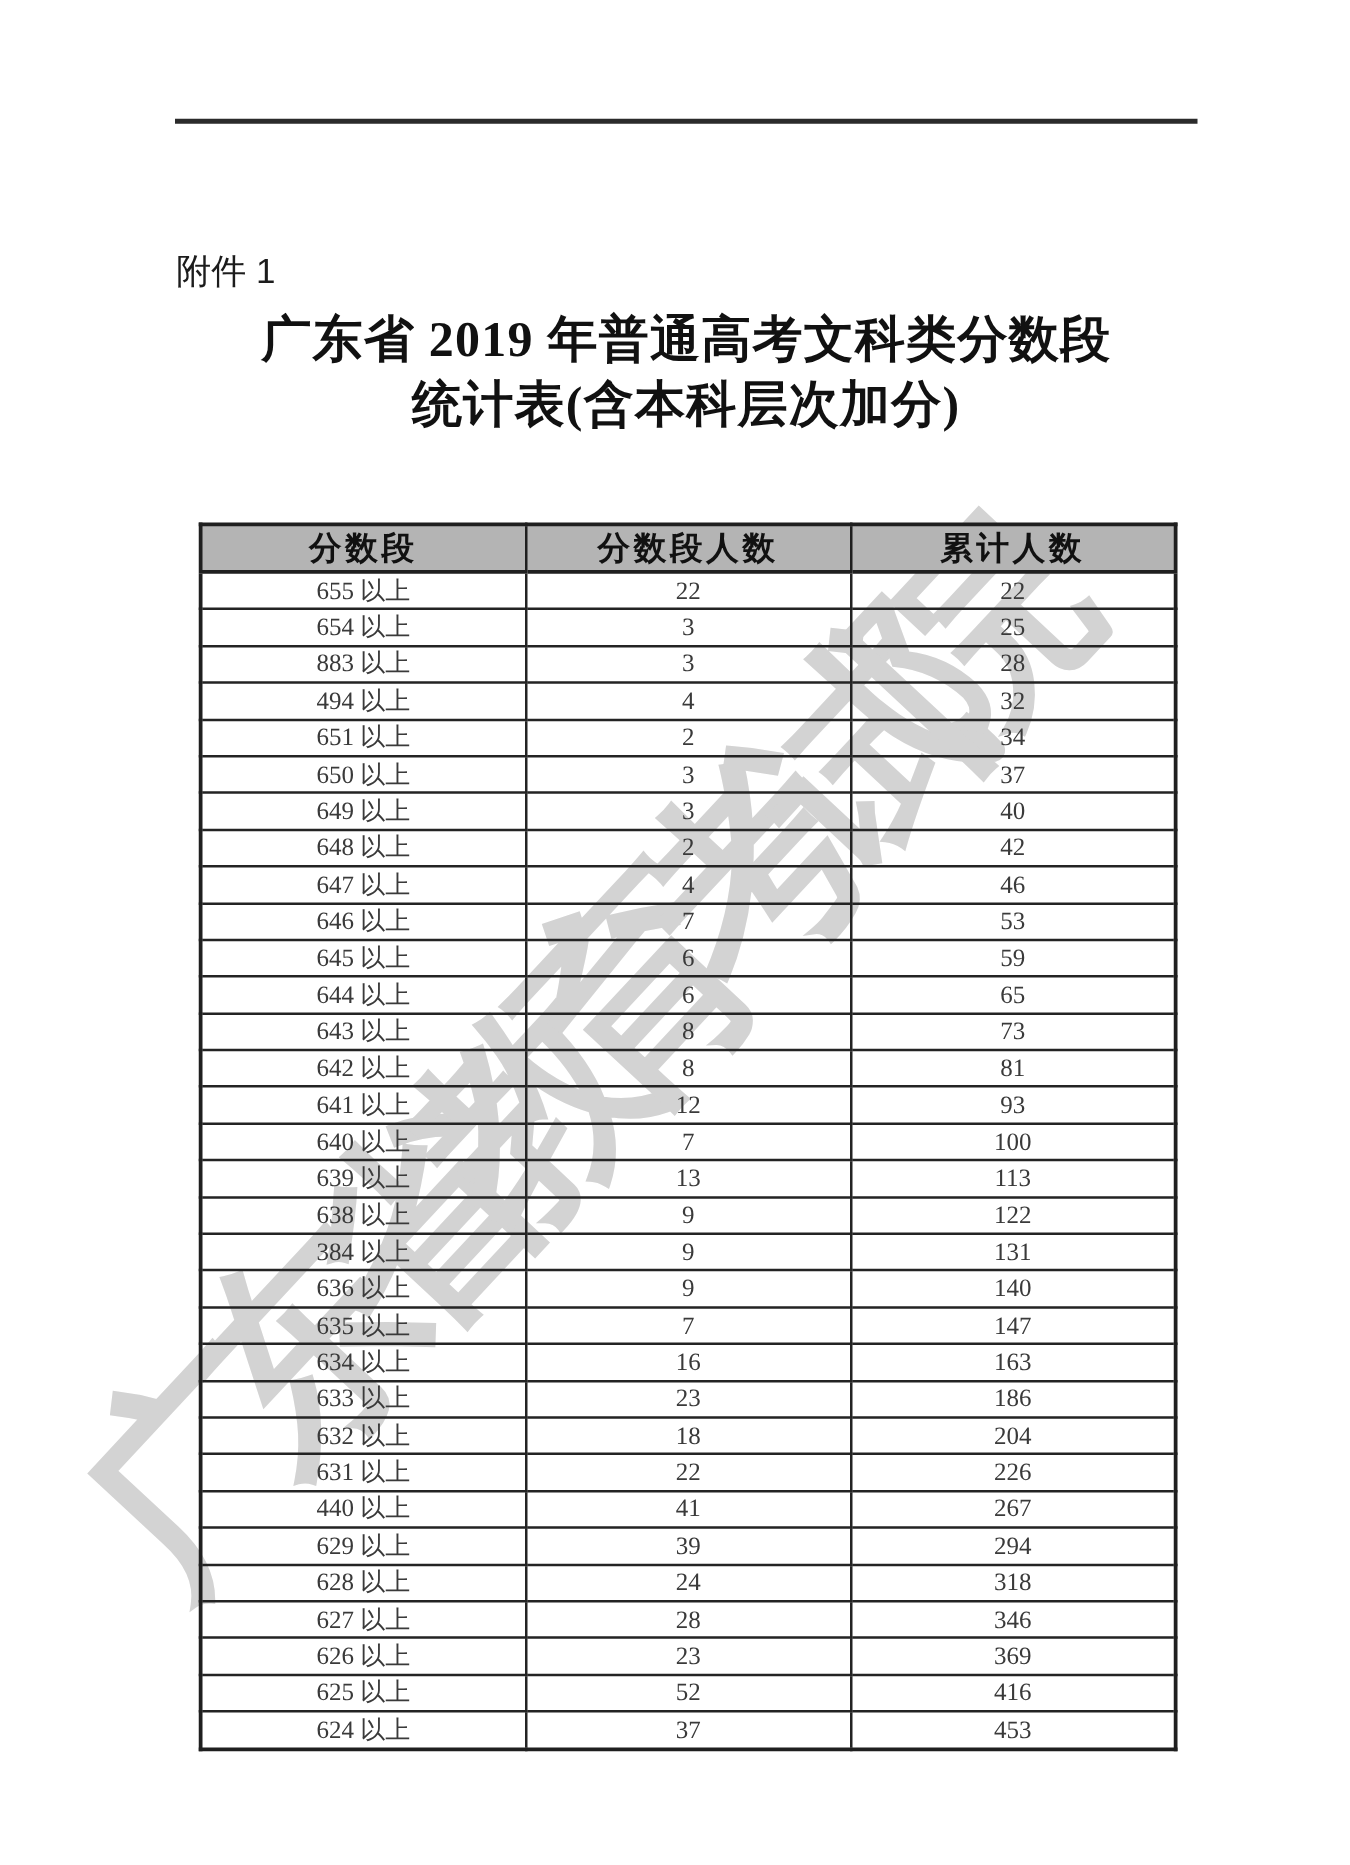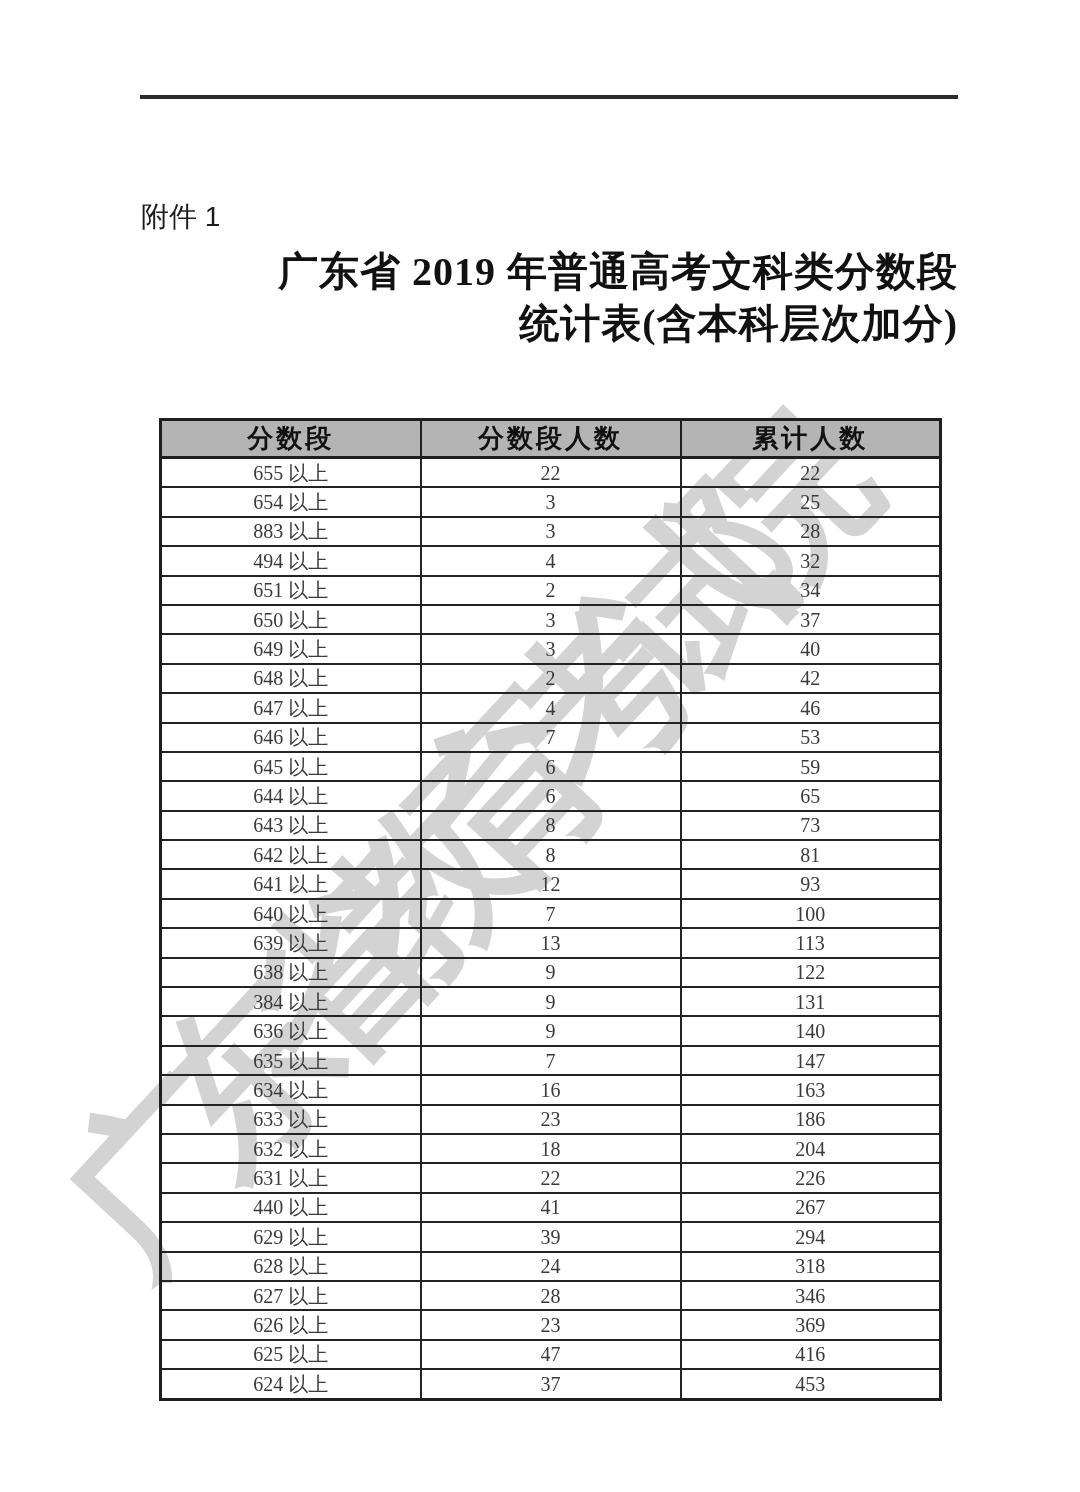--- a/index.html
+++ b/index.html
@@ -49,21 +49,21 @@
     font-family: Liberation Sans, sans-serif;
     font-size: 28px;
     color: #1c1c1c;
   }
   .doc-title {
     position: absolute;
     left: 140px;
     top: 246px;
     width: 818px;
     z-index: 1;
-    text-align: right;
+    text-align: center;
     font-weight: bold;
     color: #111111;
     font-size: 40px;
     line-height: 52px;
     letter-spacing: 1px;
   }
   .score-table {
     position: absolute;
     left: 159px;
     top: 418px;
@@ -296,21 +296,21 @@
     </tr>
 
     <tr>
       <td>626 以上</td>
       <td>23</td>
       <td>369</td>
     </tr>
 
     <tr>
       <td>625 以上</td>
-      <td>47</td>
+      <td>52</td>
       <td>416</td>
     </tr>
 
     <tr>
       <td>624 以上</td>
       <td>37</td>
       <td>453</td>
     </tr>
   </tbody>
   </table>

